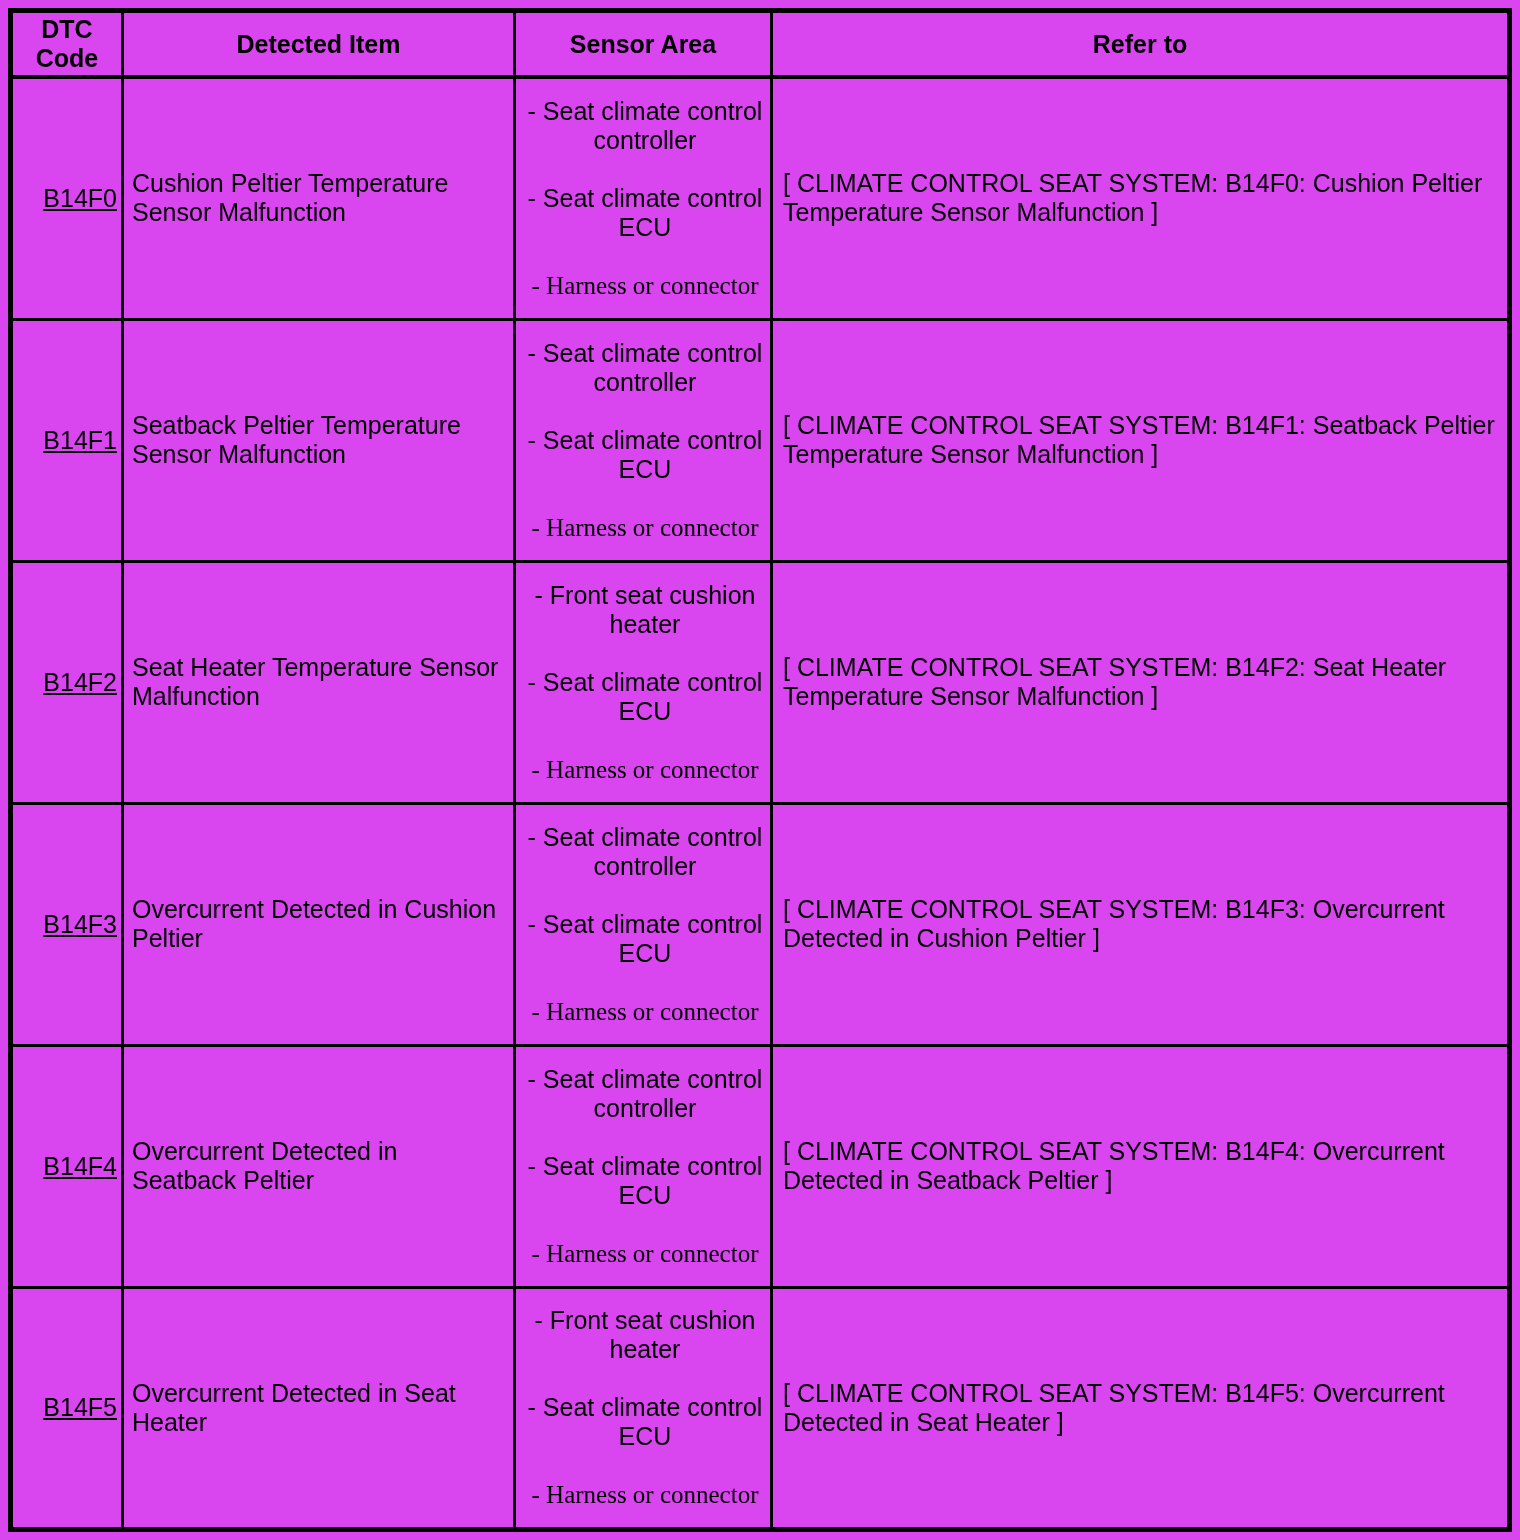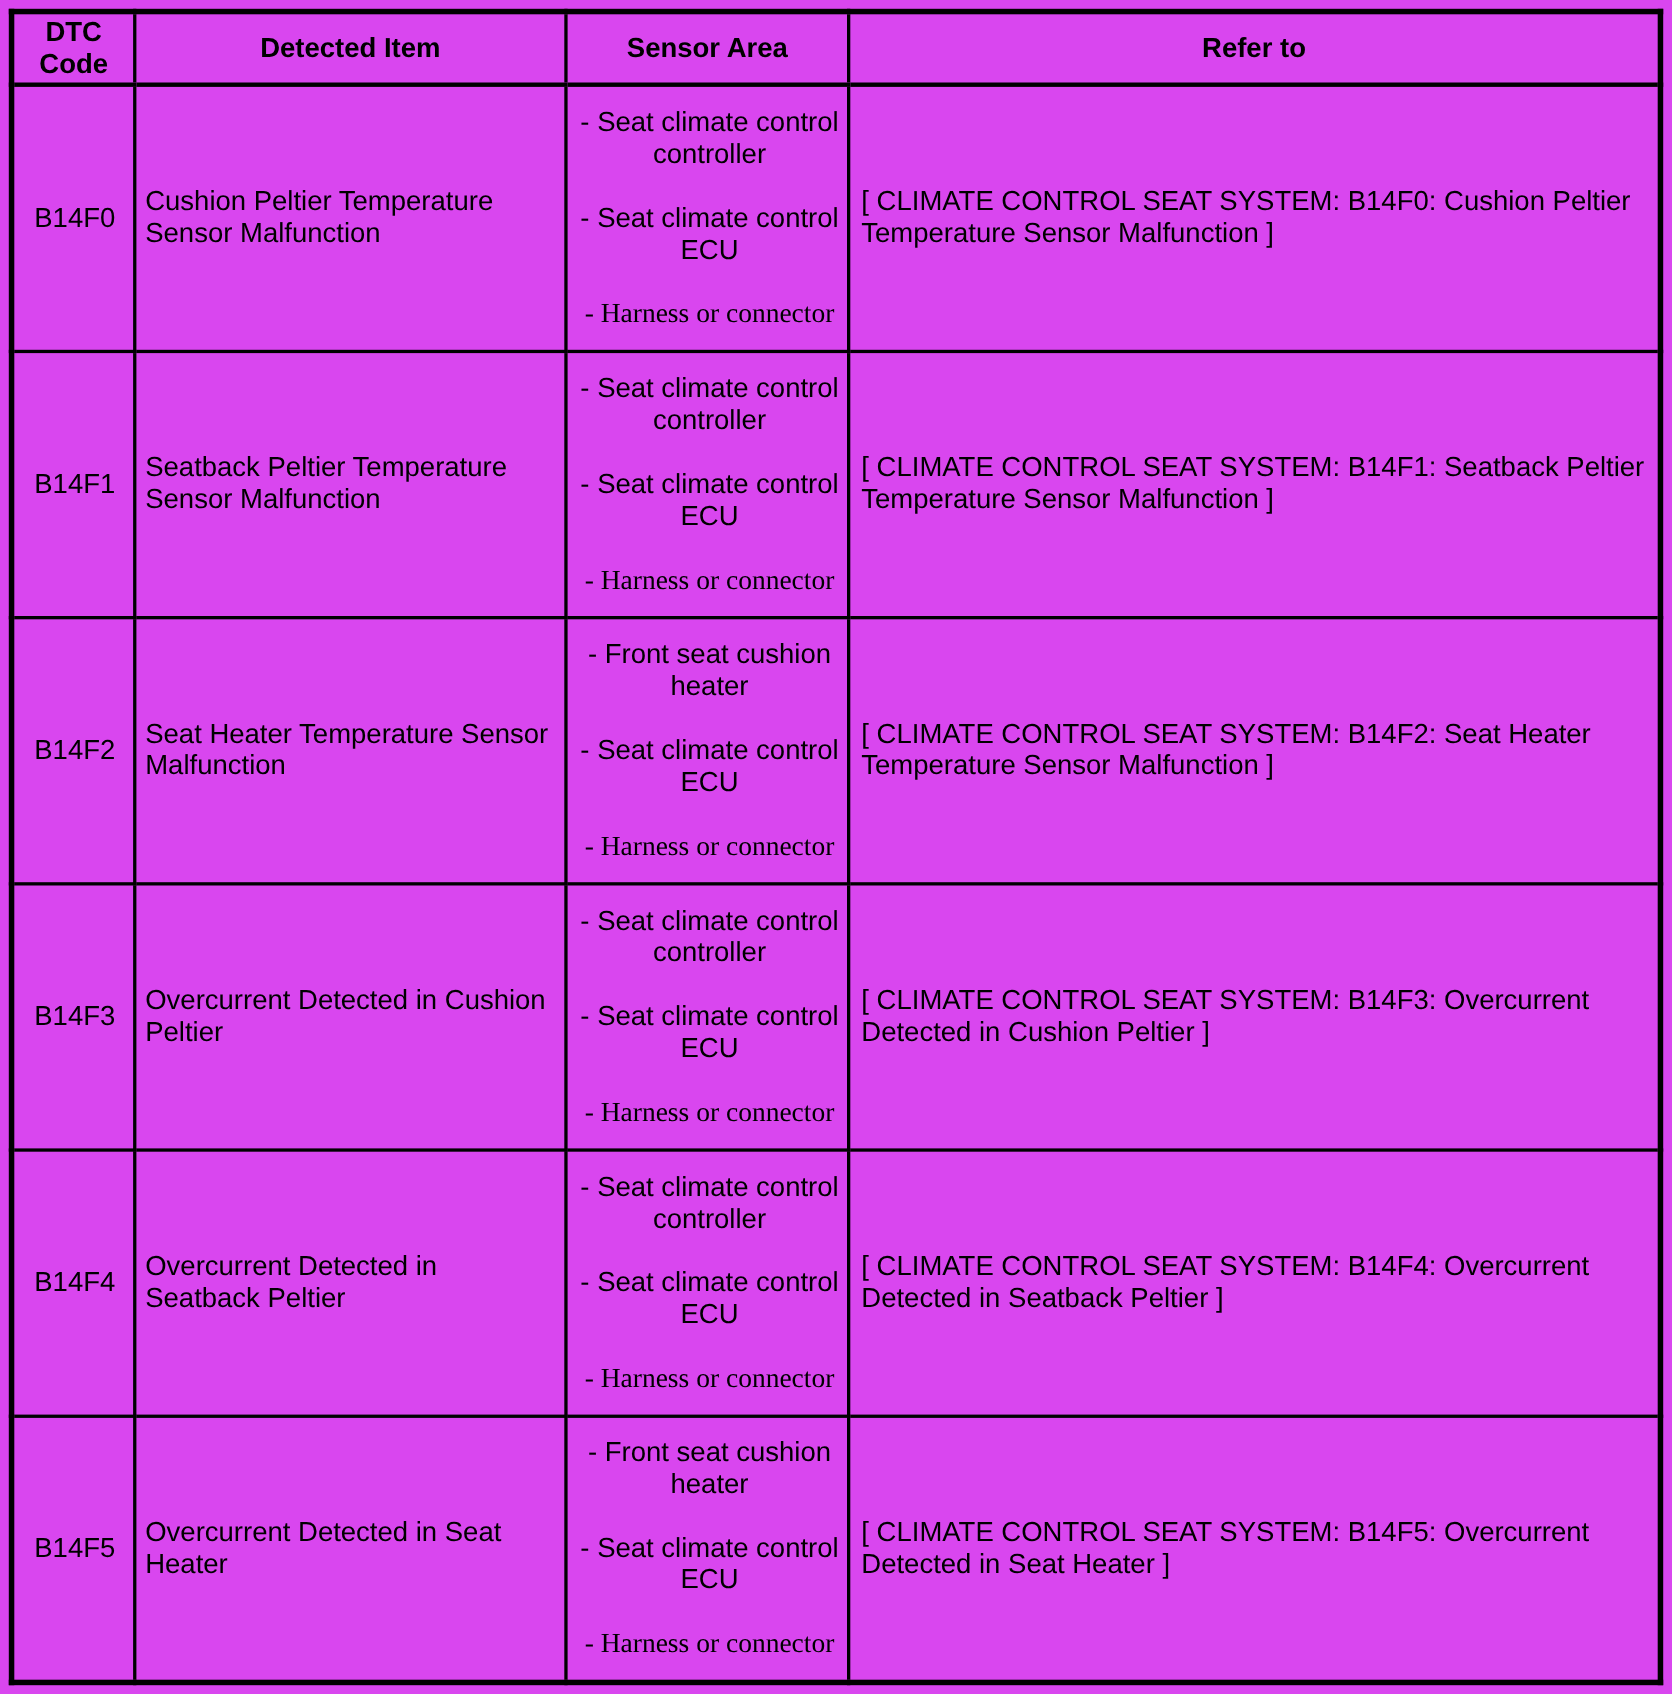--- a/index.html
+++ b/index.html
@@ -37,21 +37,22 @@
     font-weight: bold;
     text-align: center;
     border-bottom: 4px solid #000000;
     padding: 2px 4px;
   }
   .dtc-table tbody tr {
     height: 242px;
   }
   td.dtc-cell {
     padding: 4px 4px 4px 6px;
-    text-align: center;
+    text-align: right;
+    text-decoration: underline;
   }
   td.detect-cell {
     padding: 4px 6px 4px 8px;
     text-align: left;
   }
   td.trouble-cell {
     padding: 6px 4px 6px 8px;
     text-align: center;
   }
   td.trouble-cell .trouble-item {

